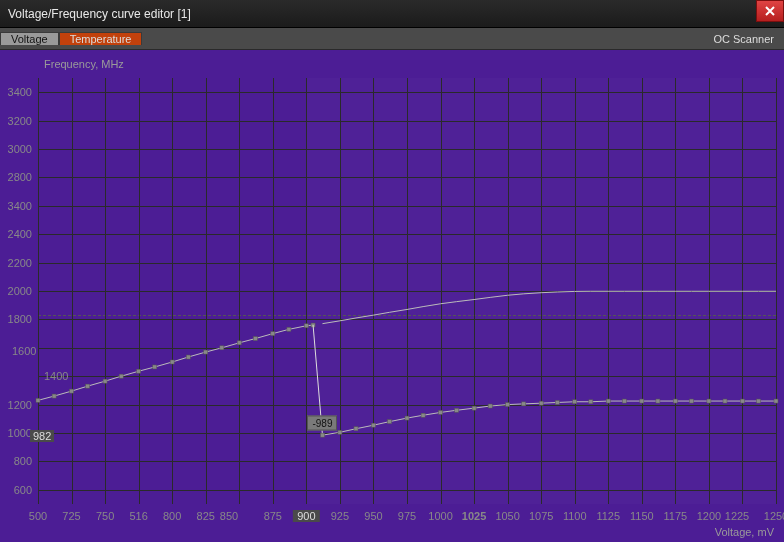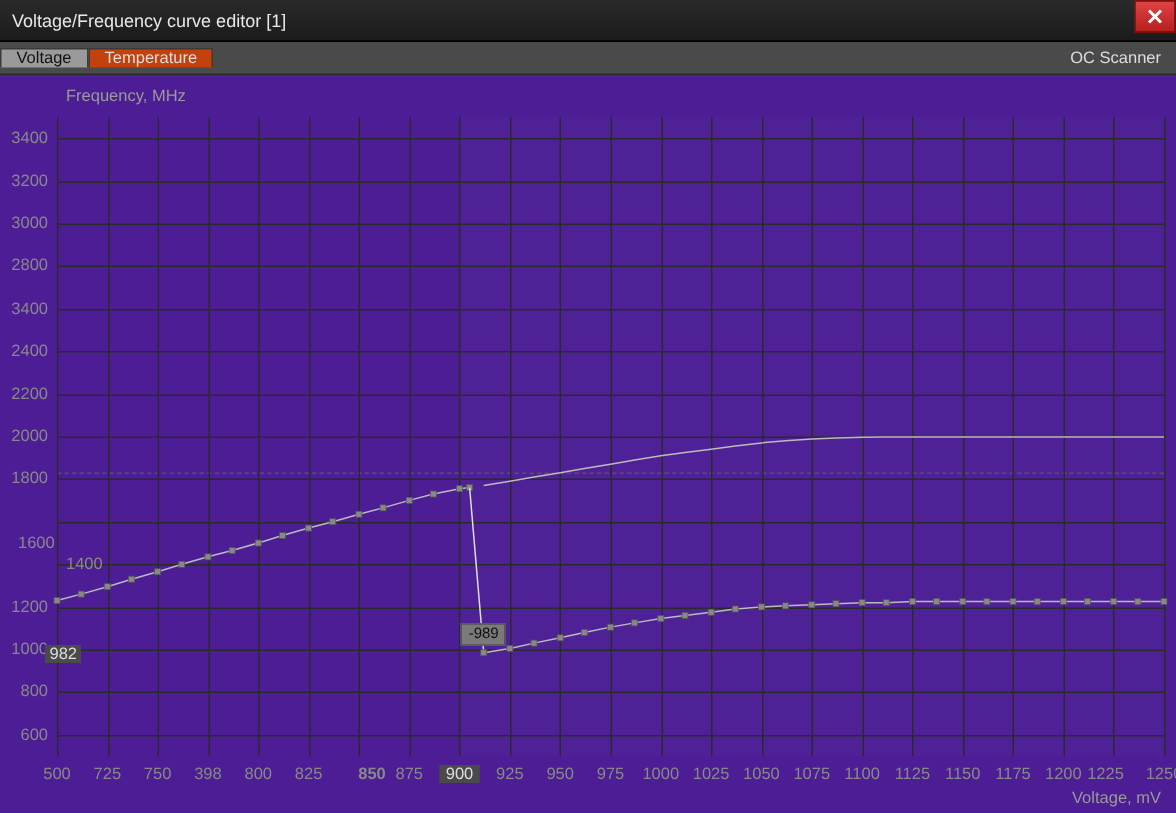--- a/index.html
+++ b/index.html
@@ -279,45 +279,45 @@
         <polyline points="284.4654545454545,245.66 301.90909090909093,242.82 318.0109090909091,239.98000000000002 335.45454545454544,237.14 351.55636363636364,234.29999999999998 369,231.46 385.1018181818182,228.62 402.5454545454545,225.78 418.6472727272727,223.65 436.0909090909091,221.52 452.1927272727272,219.39000000000001 469.6363636363636,217.26 485.73818181818183,215.84 503.18181818181813,214.704 519.2836363636363,213.994 536.7272727272727,213.426 552.829090909091,213.284 570.2727272727273,213.284 586.3745454545455,213.284 603.8181818181819,213.284 619.92,213.284 637.3636363636364,213.284 653.4654545454546,213.284 670.9090909090909,213.284 687.0109090909091,213.284 704.4545454545455,213.284 720.5563636363636,213.284 738,213.284" class="curve-line"></polyline>
       </svg>
       <div class="callout" style="left: 284.465px; top: 353.556px;">-989</div>
     </div>
 
 <div class="ytick" style="top: 439.8px;">600</div>
     <div class="ytick" style="top: 411.4px;">800</div>
     <div class="ytick" style="top: 383px;">1000</div>
     <div class="ytick" style="top: 354.6px;">1200</div>
     <div class="ytick" style="top: 326.2px; padding-left: 44px;">1400</div>
-    <div class="ytick" style="top: 312px; padding-left: 12px;">1600</div>
+    <div class="ytick" style="top: 301px; padding-left: 12px;">1600</div>
     <div class="ytick" style="top: 269.4px;">1800</div>
     <div class="ytick" style="top: 241px;">2000</div>
     <div class="ytick" style="top: 212.6px;">2200</div>
     <div class="ytick" style="top: 184.2px;">2400</div>
     <div class="ytick" style="top: 155.8px;">3400</div>
     <div class="ytick" style="top: 127.4px;">2800</div>
     <div class="ytick" style="top: 99px;">3000</div>
     <div class="ytick" style="top: 70.6px;">3200</div>
     <div class="ytick" style="top: 42.2px;">3400</div>
     <div class="ytick highlight" style="top: 385.556px; z-index: 5;">982</div>
     <div class="xtick" style="left: 38px;">500</div>
     <div class="xtick" style="left: 71.5455px; margin-top: 32px;">725</div>
     <div class="xtick" style="left: 105.091px;">750</div>
-    <div class="xtick" style="left: 138.636px;">398</div>
+    <div class="xtick" style="left: 138.636px;">516</div>
     <div class="xtick" style="left: 172.182px;">800</div>
     <div class="xtick" style="left: 205.727px;">825</div>
-    <div class="xtick" style="left: 248px; font-weight: bold;">850</div>
+    <div class="xtick" style="left: 229px;">850</div>
     <div class="xtick" style="left: 272.818px;">875</div>
     <div class="xtick highlight" style="left: 306.364px;">900</div>
     <div class="xtick" style="left: 339.909px;">925</div>
     <div class="xtick" style="left: 373.455px;">950</div>
     <div class="xtick" style="left: 407px;">975</div>
     <div class="xtick" style="left: 440.545px;">1000</div>
-    <div class="xtick" style="left: 474.091px;">1025</div>
+    <div class="xtick" style="left: 474.091px; font-weight: bold;">1025</div>
     <div class="xtick" style="left: 507.636px;">1050</div>
     <div class="xtick" style="left: 541.182px;">1075</div>
     <div class="xtick" style="left: 574.727px;">1100</div>
     <div class="xtick" style="left: 608.273px;">1125</div>
     <div class="xtick" style="left: 641.818px;">1150</div>
     <div class="xtick" style="left: 675.364px;">1175</div>
     <div class="xtick" style="left: 708.909px;">1200</div>
     <div class="xtick" style="left: 737px; text-align: right;">1225</div>
     <div class="xtick" style="left: 776px;">1250</div>
   </div>

